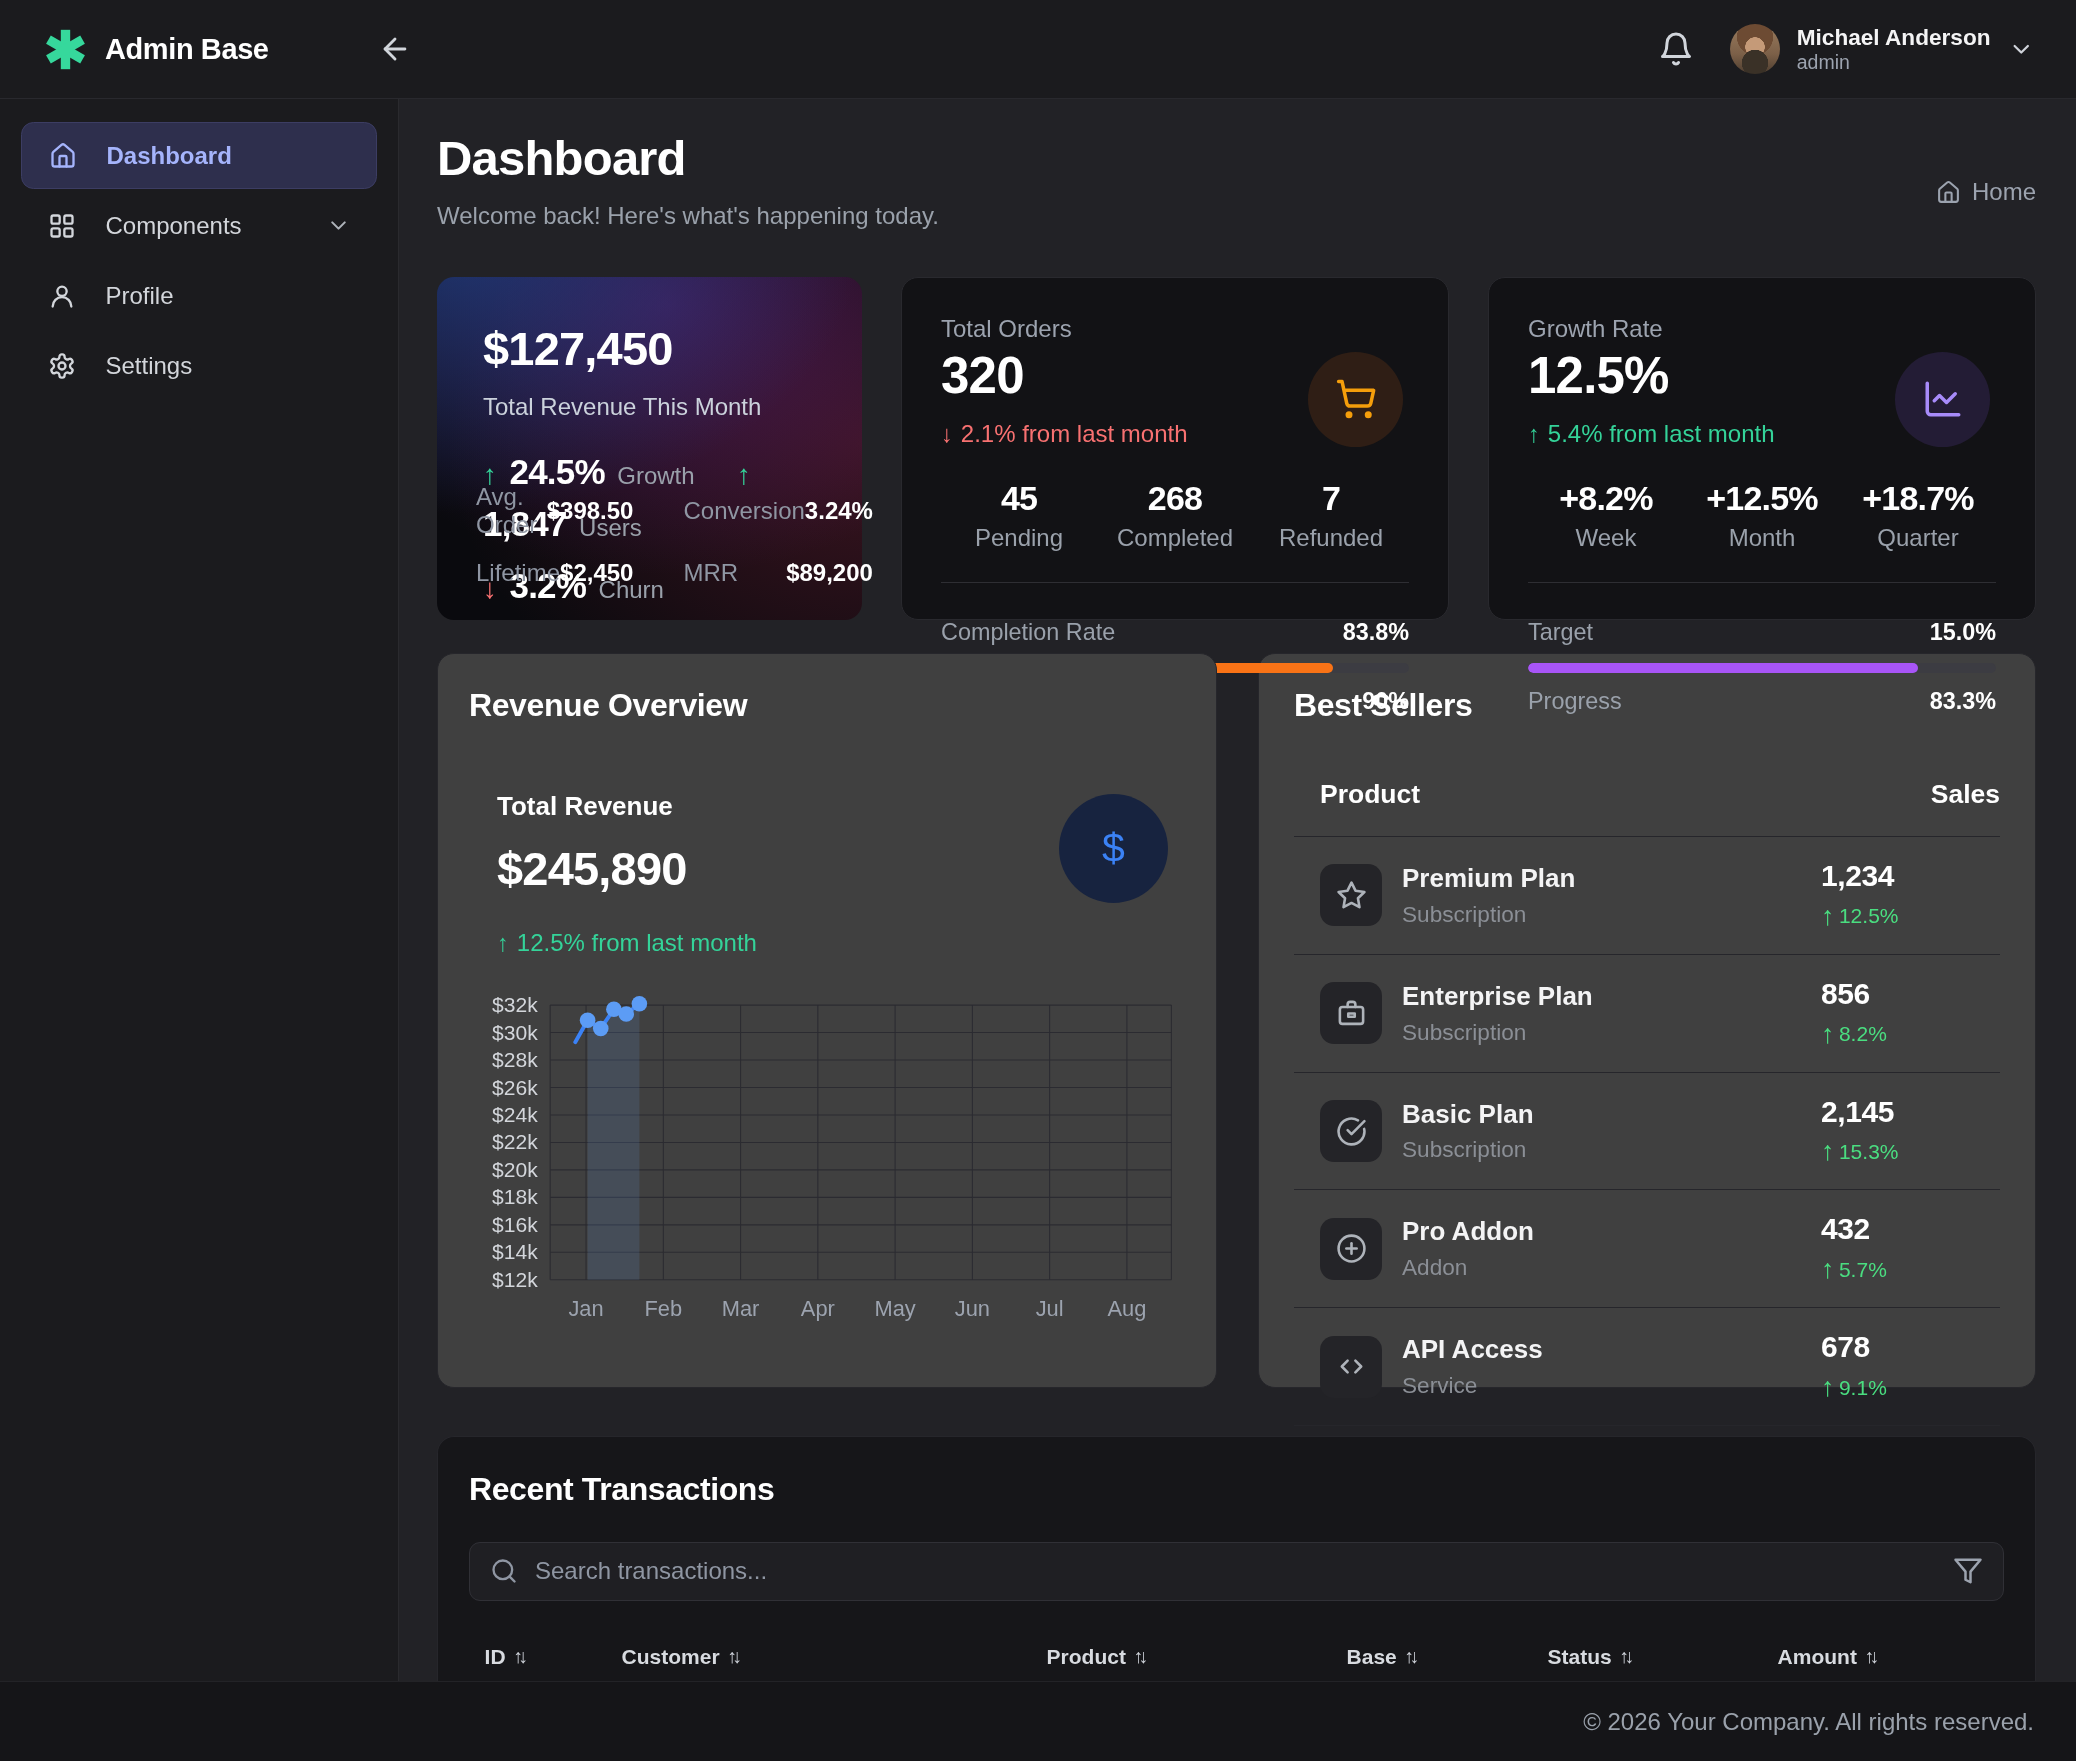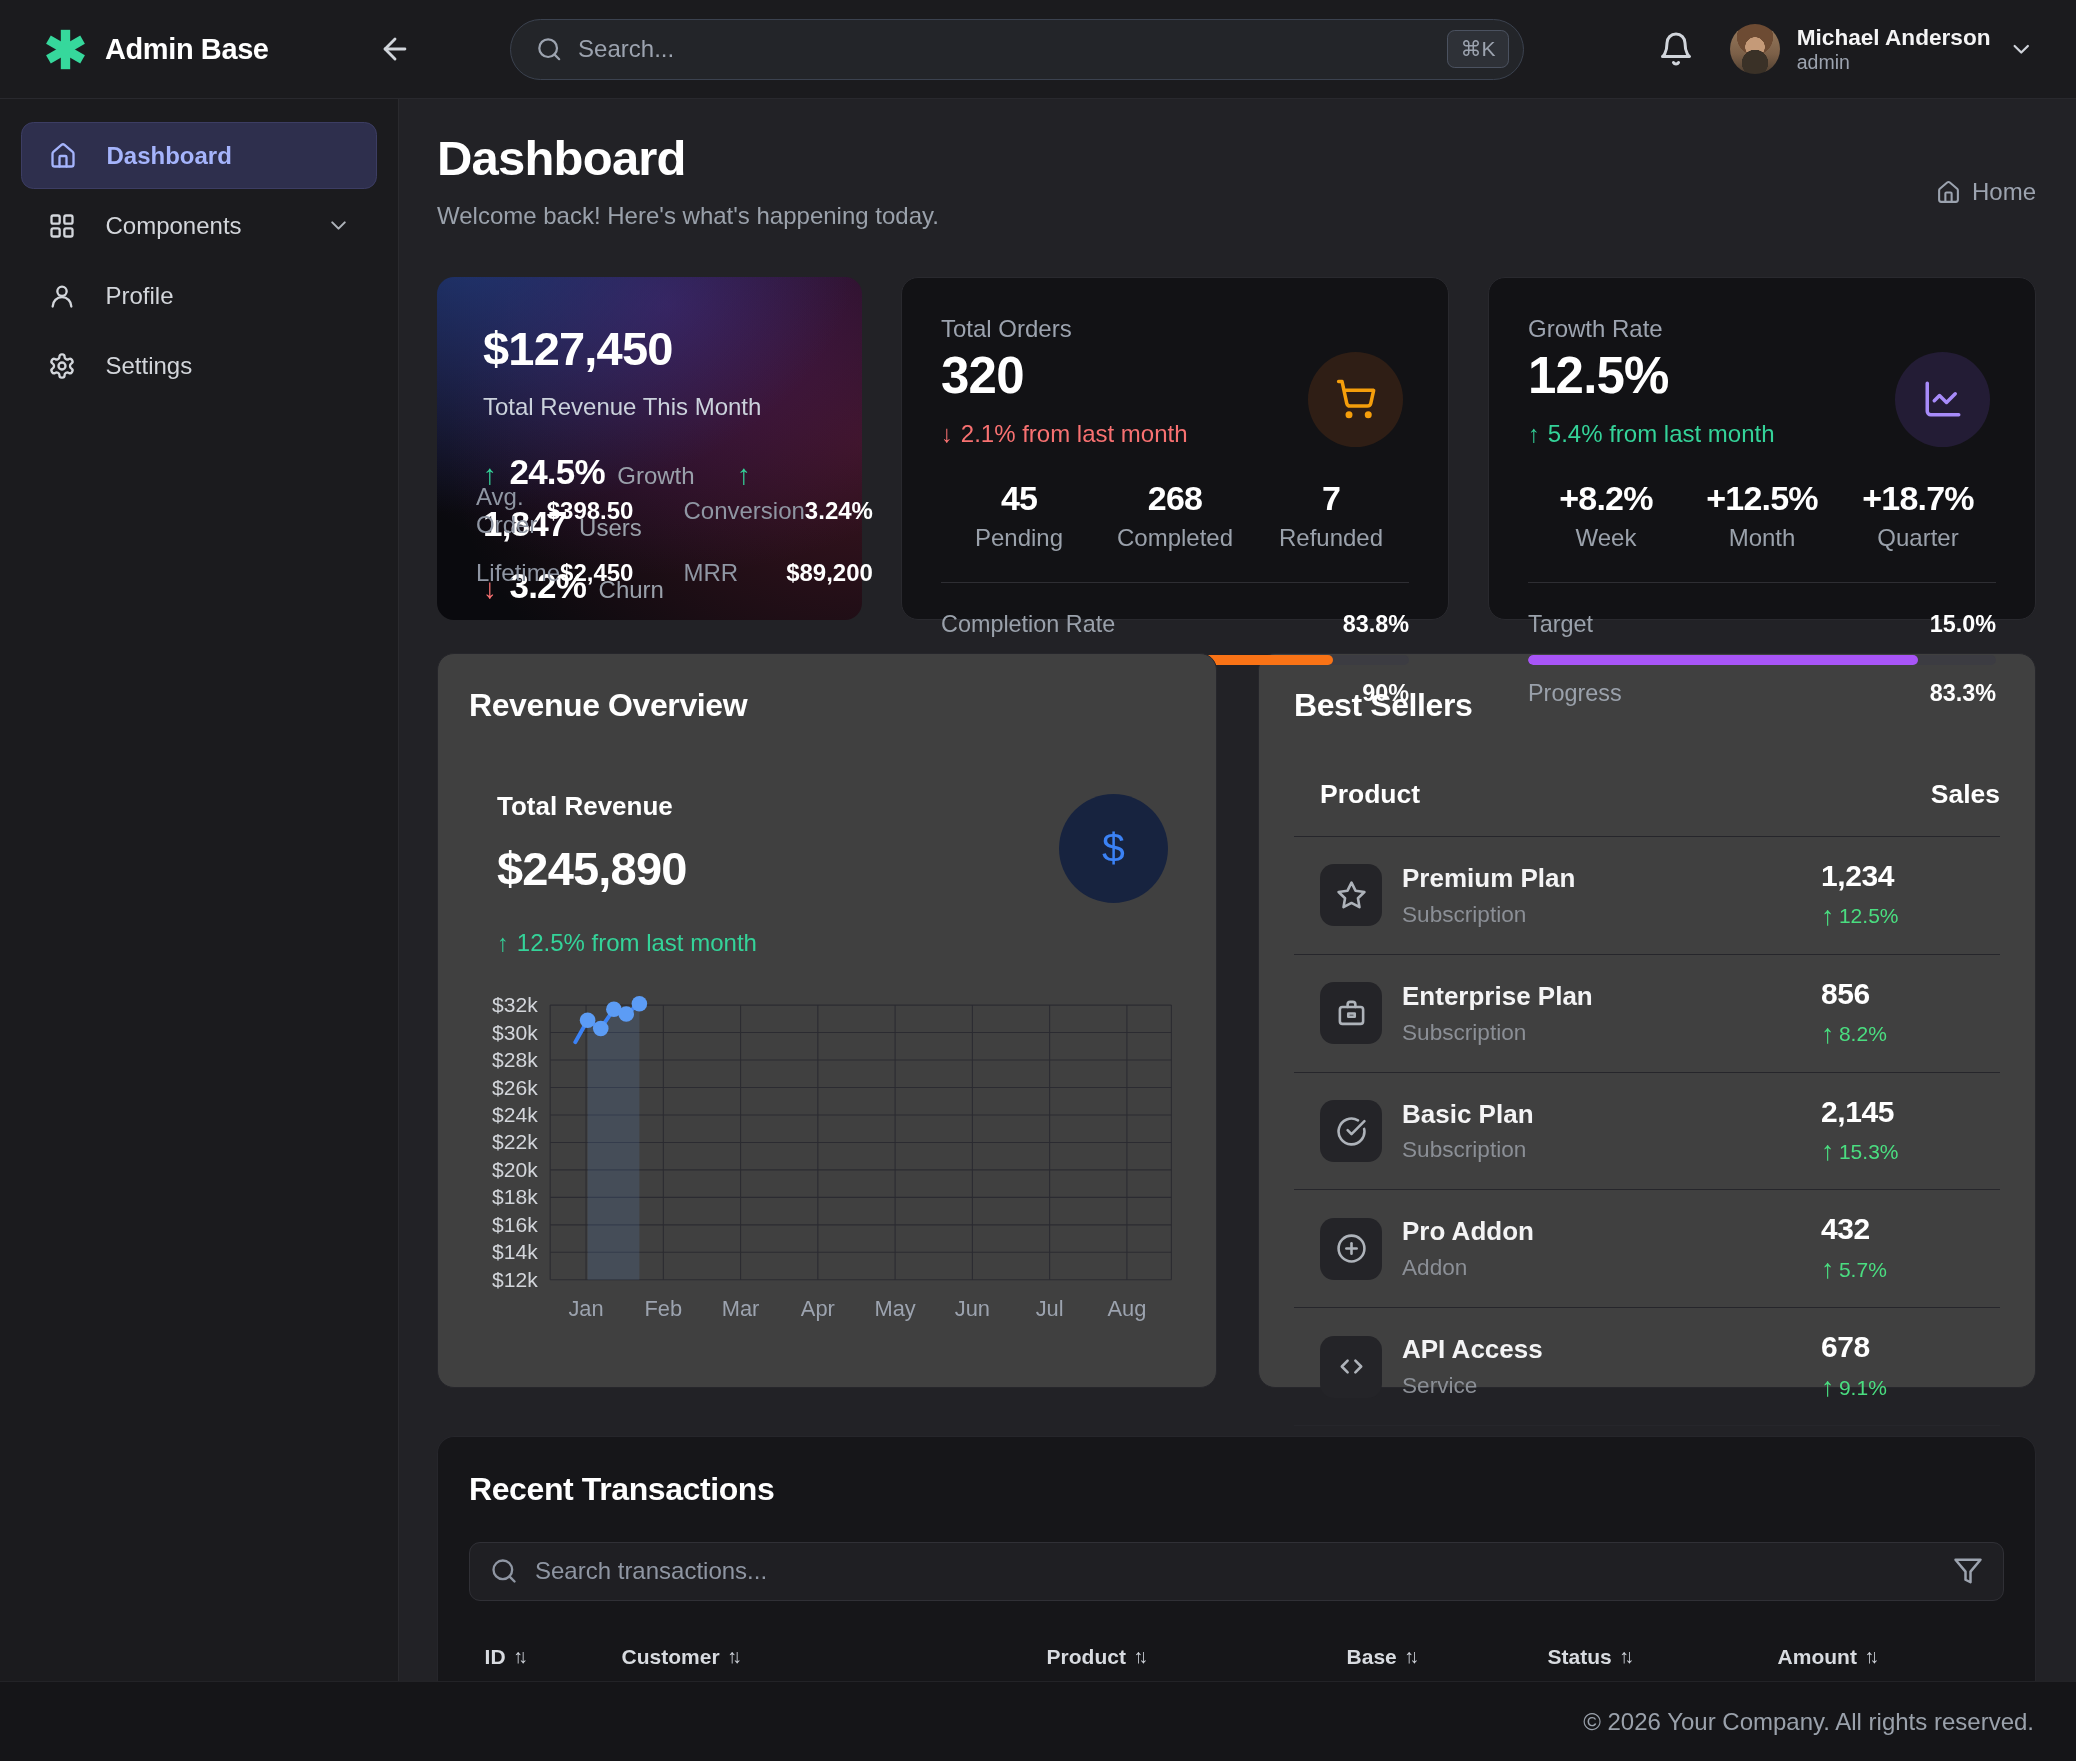--- a/index.html
+++ b/index.html
@@ -115,21 +115,21 @@
     position:absolute; top:74px; right:45px; width:95px; height:95px;
     border-radius:50%; display:flex; align-items:center; justify-content:center;
   }
   .icon-bubble.orange { background:rgba(249,115,22,0.13); color:#f59e0b; }
   .icon-bubble.purple { background:rgba(139,92,246,0.14); color:#a78bfa; }
   .breakdown { display:flex; margin-top:31px; width:468px; }
   .bd-col { flex:1; text-align:center; }
   .bd-val { font-size:34px; font-weight:bold; color:#fff; letter-spacing:-0.8px; }
   .bd-lbl { font-size:24px; color:#9aa1ab; margin-top:6.2px; }
   .scard-divider { border-top:0.8px solid #2e2e33; margin-top:30px; }
-  .meter-row { display:flex; justify-content:space-between; align-items:center; margin-top:28px; }
+  .meter-row { display:flex; justify-content:space-between; align-items:center; margin-top:36px; }
   .meter-row .ml { font-size:23.4px; color:#9aa1ab; }
   .meter-row .mv { font-size:23.4px; color:#fff; font-weight:bold; }
   .bar-track { height:9.4px; background:#3c3c42; border-radius:5.5px; margin-top:17px; overflow:hidden; }
   .bar-fill { height:100%; border-radius:5.5px; }
   .bar-fill.orange { background:#f97316; }
   .bar-fill.violet { background:#a855f7; }
 
   
   .mid-row { display:flex; gap:41px; margin-top:33px; }
   .bigcard { background:#404040; border:0.8px solid #26262b; border-radius:17px; height:735px; }
@@ -214,30 +214,20 @@
 
   <button class="collapse-btn">
     <span>
       <svg class="icon" width="34" height="34" viewBox="0 0 24 24">
           <path d="M19 12H5"></path>
           <path d="m12 19-7-7 7-7"></path>
         </svg>
     </span>
   </button>
 
-  <div class="search-wrap">
-    <span style="color:#9ca3af;">
-      <svg class="icon" width="26.5" height="26.5" viewBox="0 0 24 24">
-          <circle cx="11" cy="11" r="8"></circle>
-          <path d="m21 21-4.35-4.35"></path>
-        </svg>
-    </span>
-    <input type="text" placeholder="Search..." style="">
-    <span class="kbd-badge">⌘K</span>
-  </div>
 
   <div class="header-right">
     <button class="bell-btn">
       <span>
         <svg class="icon" width="36" height="36" viewBox="0 0 24 24" stroke-width="1.8">
           <path d="M6 8a6 6 0 0 1 12 0c0 7 3 9 3 9H3s3-2 3-9"></path>
           <path d="M10.3 21a1.94 1.94 0 0 0 3.4 0"></path>
         </svg>
       </span>
     </button>

